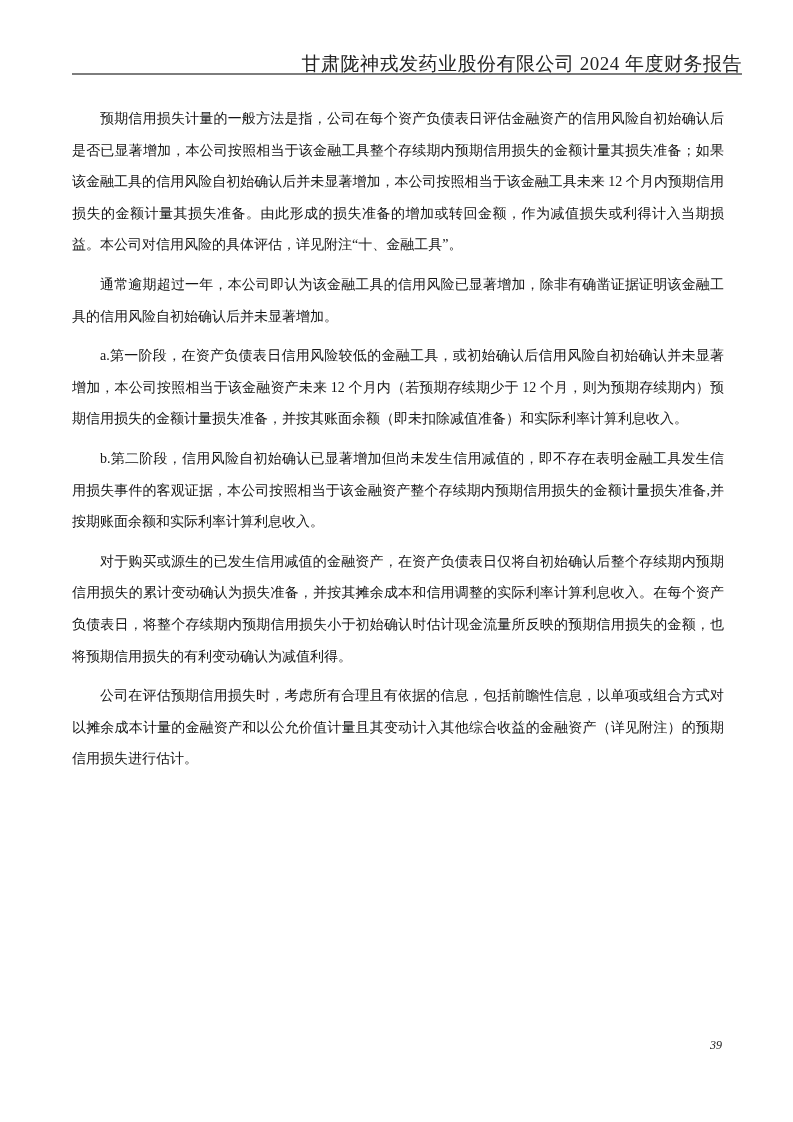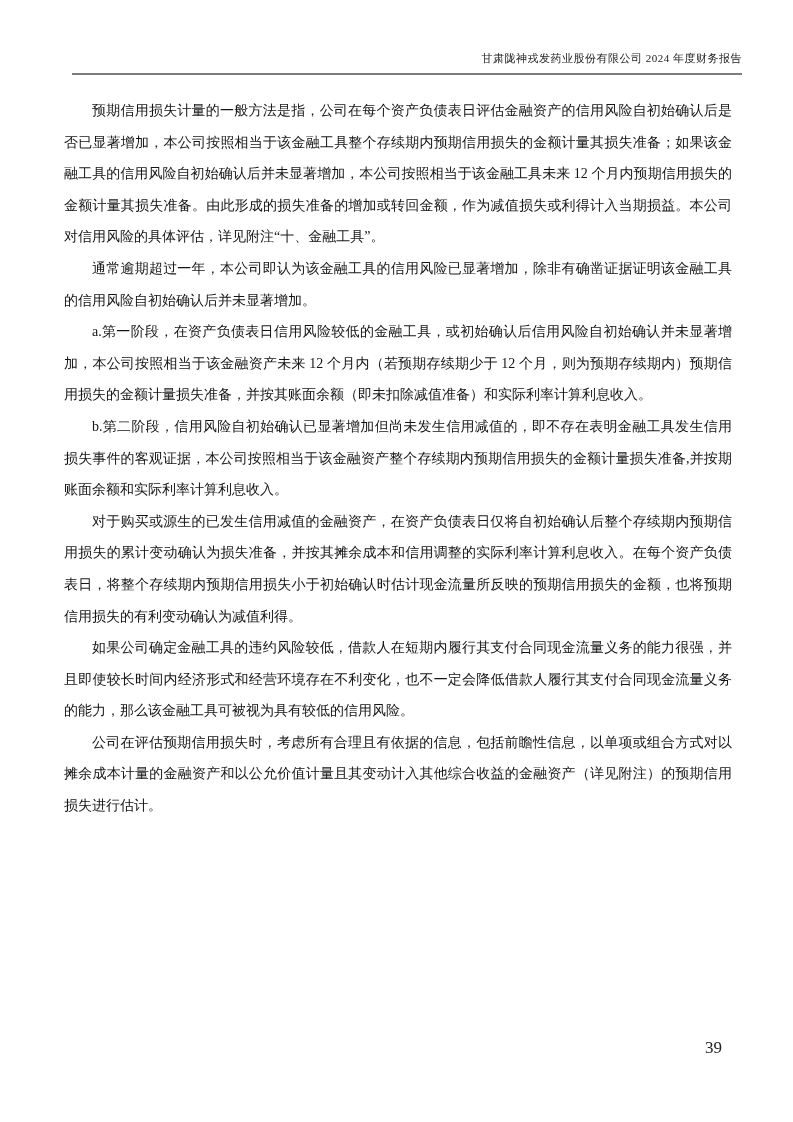--- a/index.html
+++ b/index.html
@@ -15,21 +15,21 @@
       font-family: "Liberation Serif", "DejaVu Serif", serif;
       color: #111111;
       overflow: hidden;
     }
     .header {
       position: absolute;
       top: 51px;
       left: 72px;
       width: 670px;
       text-align: right;
-      font-size: 11px;
+      font-size: 19px;
       letter-spacing: 0.5px;
       color: #222222;
       white-space: nowrap;
     }
     .header-rule {
       position: absolute;
       top: 73px;
       left: 72px;
       width: 670px;
       height: 2px;
@@ -40,46 +40,46 @@
       top: 95px;
       left: 64px;
       width: 668px;
       font-size: 14px;
       line-height: 31.6px;
       text-align: justify;
       text-justify: inter-ideograph;
       color: #141414;
     }
     .content p {
-      margin: 0;
+      margin: 8px;
       padding: 0;
       text-indent: 2em;
     }
     .page-number {
       position: absolute;
       top: 1038px;
       right: 71px;
-      font-size: 17px;
+      font-size: 12px;
       color: #222222;
+      font-style: italic;
     }
   </style>
 </head>
 <body>
 
 <div class="page">
 
   <div class="header">甘肃陇神戎发药业股份有限公司 2024 年度财务报告</div>
 
   <div class="header-rule"></div>
 
   <div class="content">
     <p>预期信用损失计量的一般方法是指，公司在每个资产负债表日评估金融资产的信用风险自初始确认后是否已显著增加，本公司按照相当于该金融工具整个存续期内预期信用损失的金额计量其损失准备；如果该金融工具的信用风险自初始确认后并未显著增加，本公司按照相当于该金融工具未来 12 个月内预期信用损失的金额计量其损失准备。由此形成的损失准备的增加或转回金额，作为减值损失或利得计入当期损益。本公司对信用风险的具体评估，详见附注“十、金融工具”。</p>
     <p>通常逾期超过一年，本公司即认为该金融工具的信用风险已显著增加，除非有确凿证据证明该金融工具的信用风险自初始确认后并未显著增加。</p>
     <p>a.第一阶段，在资产负债表日信用风险较低的金融工具，或初始确认后信用风险自初始确认并未显著增加，本公司按照相当于该金融资产未来 12 个月内（若预期存续期少于 12 个月，则为预期存续期内）预期信用损失的金额计量损失准备，并按其账面余额（即未扣除减值准备）和实际利率计算利息收入。</p>
     <p>b.第二阶段，信用风险自初始确认已显著增加但尚未发生信用减值的，即不存在表明金融工具发生信用损失事件的客观证据，本公司按照相当于该金融资产整个存续期内预期信用损失的金额计量损失准备,并按期账面余额和实际利率计算利息收入。</p>
     <p>对于购买或源生的已发生信用减值的金融资产，在资产负债表日仅将自初始确认后整个存续期内预期信用损失的累计变动确认为损失准备，并按其摊余成本和信用调整的实际利率计算利息收入。在每个资产负债表日，将整个存续期内预期信用损失小于初始确认时估计现金流量所反映的预期信用损失的金额，也将预期信用损失的有利变动确认为减值利得。</p>
-    <p>如果公司确定金融工具的违约风险较低，借款人在短期内履行其支付合同现金流量义务的能力很强，并且即使较长时间内经济形式和经营环境存在不利变化，也不一定会降低借款人履行其支付合同现金流量义务的能力，那么该金融工具可被视为具有较低的信用风险。</p>
     <p>公司在评估预期信用损失时，考虑所有合理且有依据的信息，包括前瞻性信息，以单项或组合方式对以摊余成本计量的金融资产和以公允价值计量且其变动计入其他综合收益的金融资产（详见附注）的预期信用损失进行估计。</p>
   </div>
 
   <div class="page-number">39</div>
 
 </div>
 
 </body></html>

